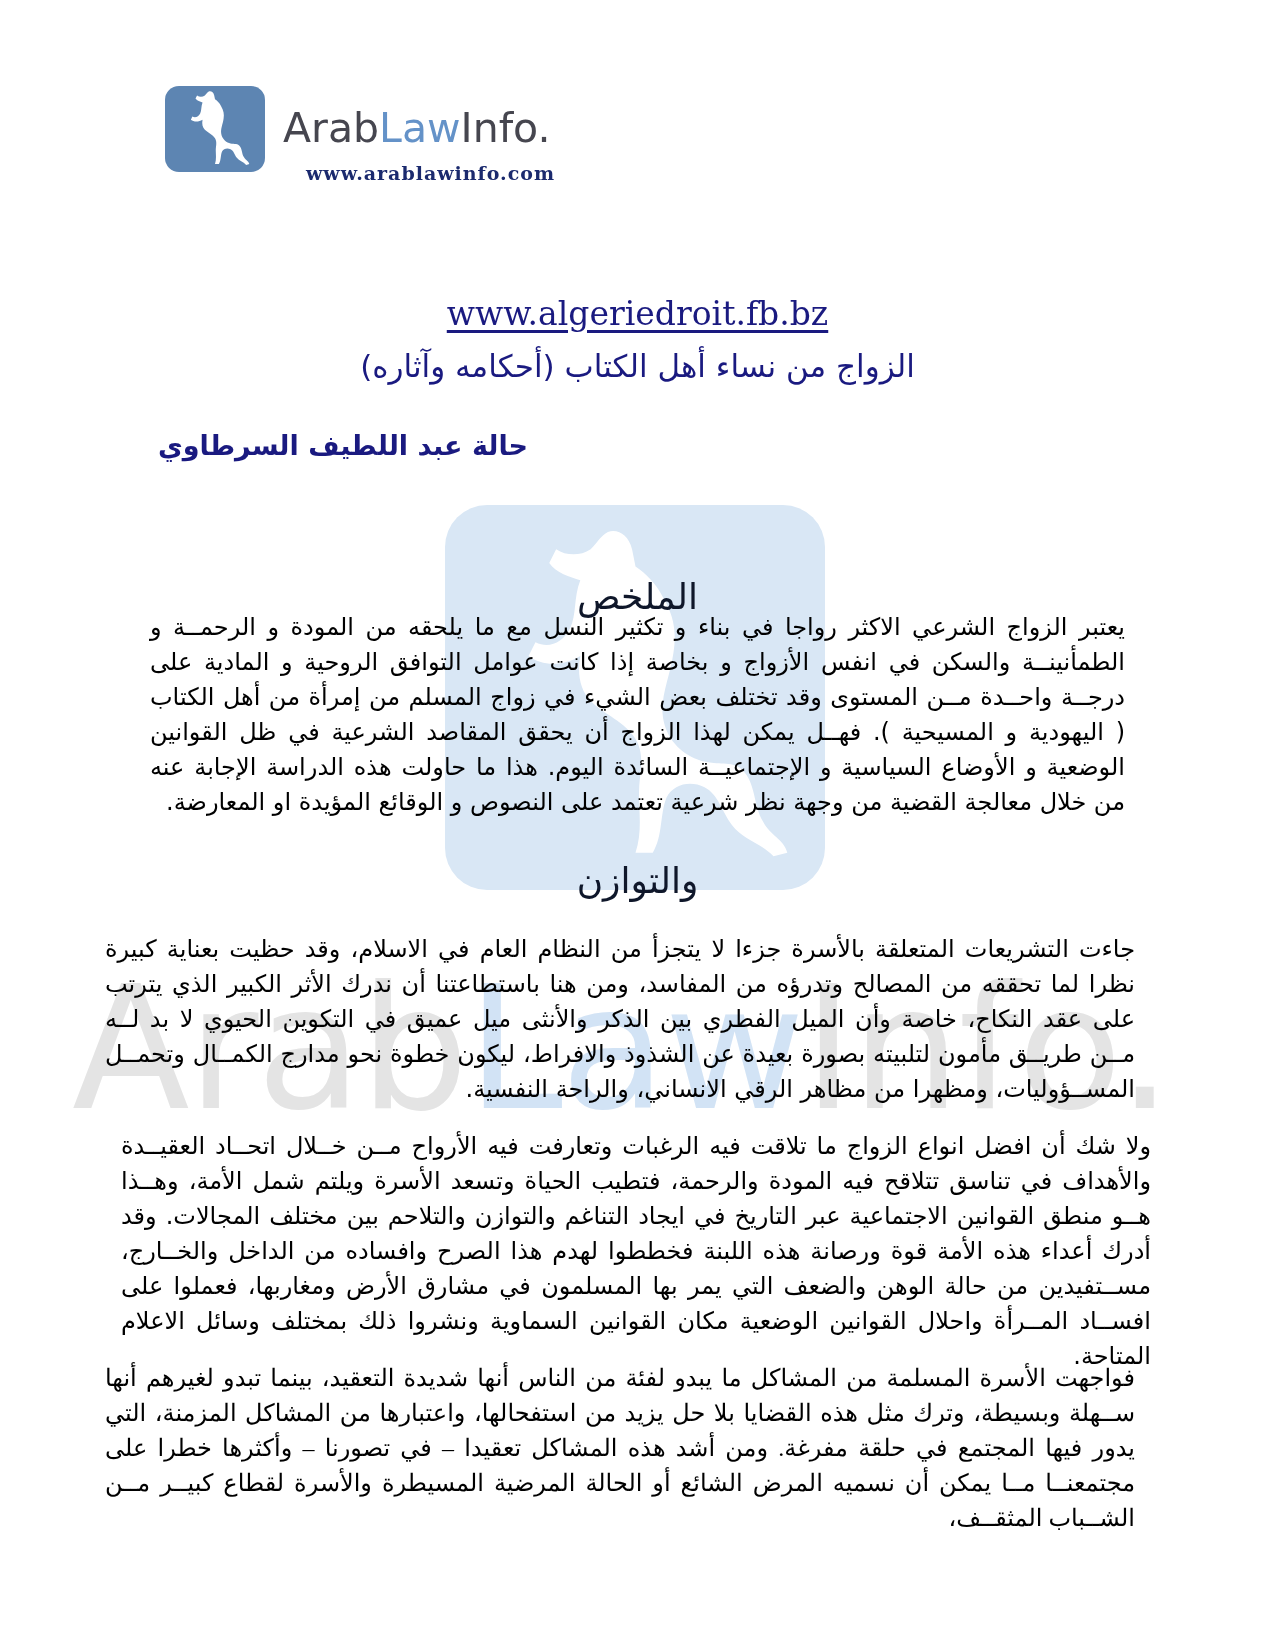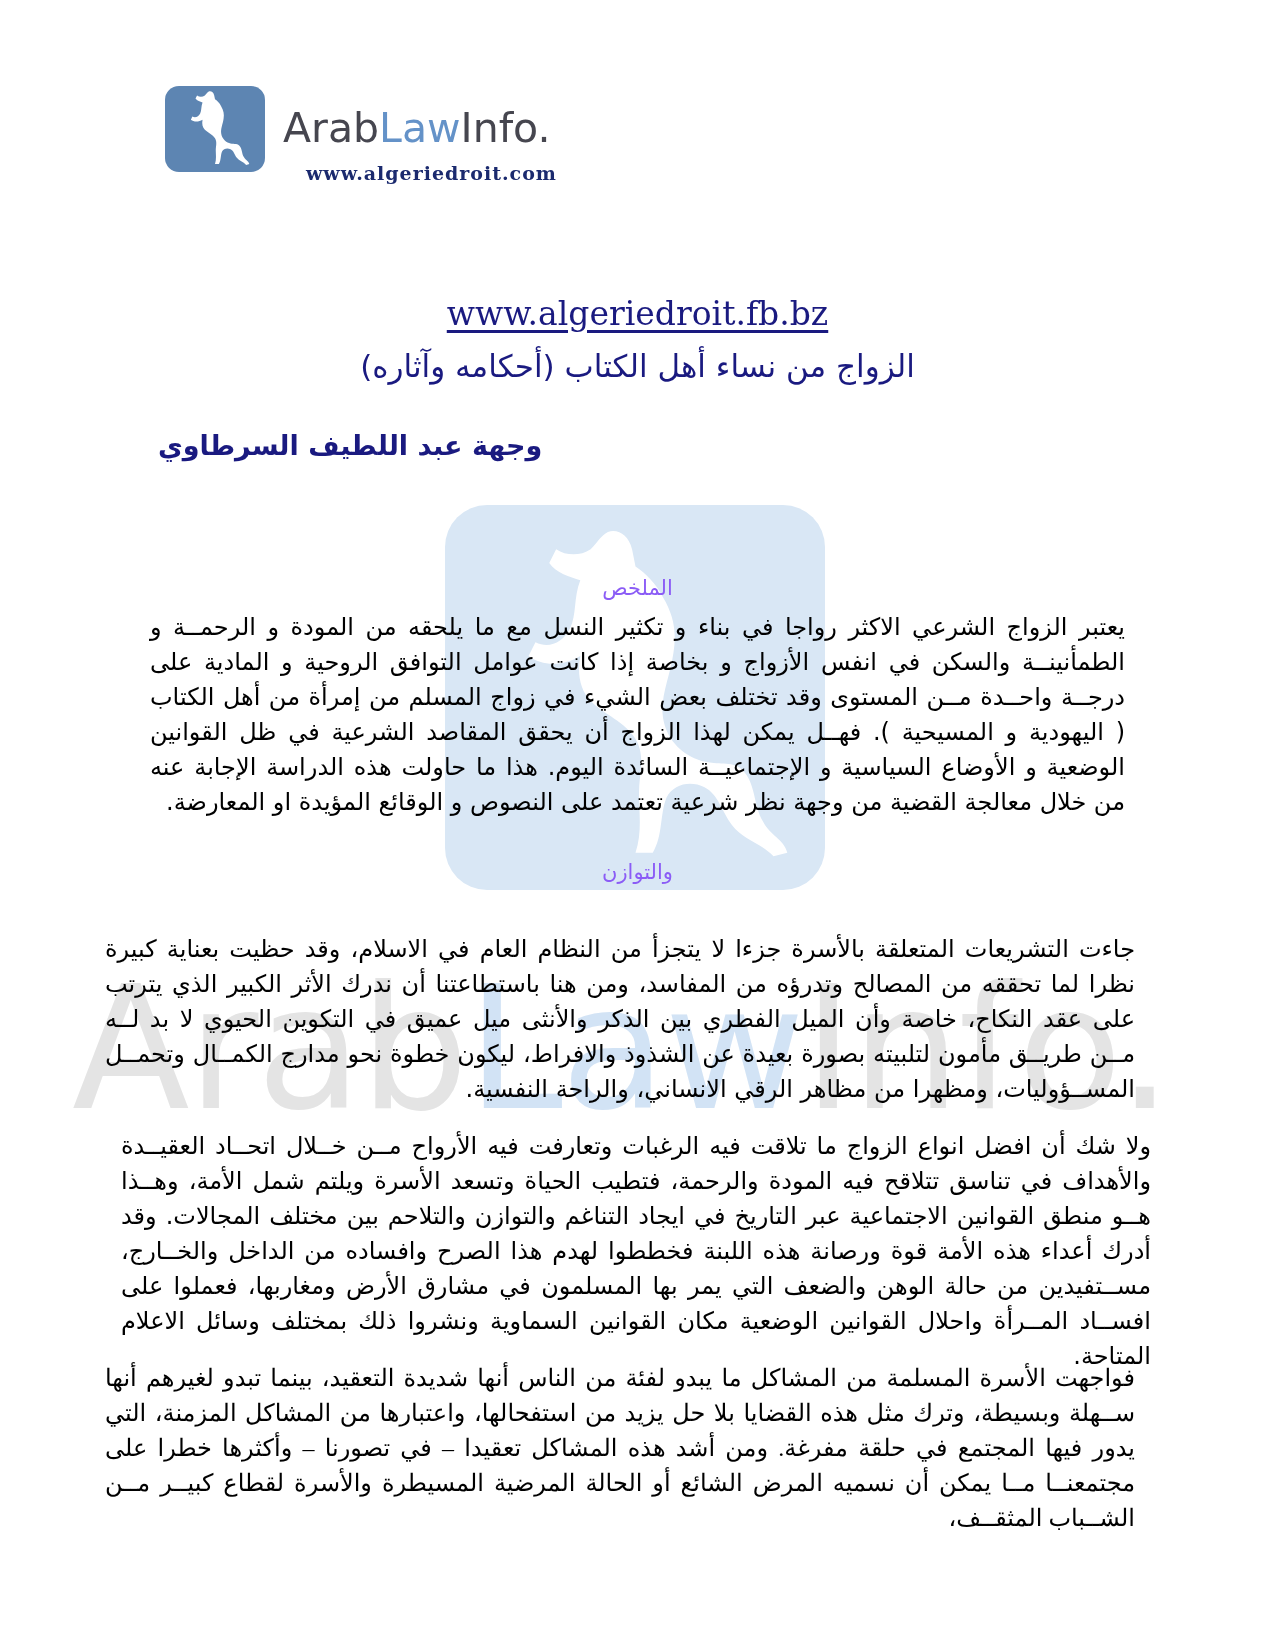--- a/index.html
+++ b/index.html
@@ -72,21 +72,21 @@
   }
   .doc-author{
     position:absolute;left:158px;top:430px;z-index:2;
     direction:rtl;
     font-size:27px;font-weight:bold;color:#1a1a80;
   }
   
   .sec-heading{
     position:absolute;left:0;width:100%;z-index:2;
     text-align:center;direction:rtl;
-    font-size:21px;color:#8b5cf6;
+    font-size:36px;color:#0f172a;
   }
   .h-abstract{top:576px;}
   .h-intro{top:860px;}
   .para{
     position:absolute;z-index:2;
     direction:rtl;
     text-align:justify;text-align-last:right;
     font-size:24px;line-height:35px;color:#000;
   }
   .p-abstract{left:150px;width:975px;top:610px;}
@@ -105,27 +105,27 @@
     </svg>
   </div>
   <div class="wm wm-brand"><span>Arab</span><span class="law">Law</span><span>Info.</span></div>
 
   <div class="logo-square">
     <svg viewBox="0 0 100 100">
       <path fill="#ffffff" d="M42,2 C45,1 48,3 49,7 L50,12 C53,14 56,17 58,21 C61,26 62,31 61,37 C60,44 57,50 58,56 C59,62 63,66 68,68 C73,70 78,68 81,71 C85,75 84,81 87,86 C89,90 93,91 94,95 L90,96 C86,92 81,91 78,87 C75,83 74,78 70,76 C66,74 61,75 59,79 C57,84 58,90 55,95 L50,95 C52,89 51,83 51,78 C51,72 53,67 50,62 C47,57 41,55 37,51 C34,48 33,43 34,38 C29,41 23,41 19,38 L21,34 C25,36 29,34 31,30 C33,26 32,21 34,16 C31,15 27,14 25,11 L27,7 C30,9 34,9 37,7 C39,5 40,3 42,2 Z"></path>
     </svg>
   </div>
   <div class="logo-brand"><span>Arab</span><span class="law">Law</span><span>Info.</span></div>
-  <div class="logo-site">www.algeriedroit.com</div>
+  <div class="logo-site">www.arablawinfo.com</div>
 
   <div class="doc-url">
     <a href="#">www.algeriedroit.fb.bz</a>
   </div>
   <div class="doc-title">الزواج من نساء أهل الكتاب (أحكامه وآثاره)</div>
-  <div class="doc-author">وجهة عبد اللطيف السرطاوي</div>
+  <div class="doc-author">حالة عبد اللطيف السرطاوي</div>
 
   <div class="sec-heading h-abstract">الملخص</div>
   <div class="para p-abstract">يعتبر الزواج الشرعي الاكثر رواجا في بناء و تكثير النسل مع ما يلحقه من المودة و الرحمــة و الطمأنينــة والسكن في انفس الأزواج و بخاصة إذا كانت عوامل التوافق الروحية و المادية على درجــة واحــدة مــن المستوى وقد تختلف بعض الشيء في زواج المسلم من إمرأة من أهل الكتاب ( اليهودية و المسيحية ). فهــل يمكن لهذا الزواج أن يحقق المقاصد الشرعية في ظل القوانين الوضعية و الأوضاع السياسية و الإجتماعيــة السائدة اليوم. هذا ما حاولت هذه الدراسة الإجابة عنه من خلال معالجة القضية من وجهة نظر شرعية تعتمد على النصوص و الوقائع المؤيدة او المعارضة.</div>
 
   <div class="sec-heading h-intro">والتوازن</div>
   <div class="para p-intro1">جاءت التشريعات المتعلقة بالأسرة جزءا لا يتجزأ من النظام العام في الاسلام، وقد حظيت بعناية كبيرة نظرا لما تحققه من المصالح وتدرؤه من المفاسد، ومن هنا باستطاعتنا أن ندرك الأثر الكبير الذي يترتب على عقد النكاح، خاصة وأن الميل الفطري بين الذكر والأنثى ميل عميق في التكوين الحيوي لا بد لــه مــن طريــق مأمون لتلبيته بصورة بعيدة عن الشذوذ والافراط، ليكون خطوة نحو مدارج الكمــال وتحمــل المســؤوليات، ومظهرا من مظاهر الرقي الانساني، والراحة النفسية.</div>
   <div class="para p-intro2">ولا شك أن افضل انواع الزواج ما تلاقت فيه الرغبات وتعارفت فيه الأرواح مــن خــلال اتحــاد العقيــدة والأهداف في تناسق تتلاقح فيه المودة والرحمة، فتطيب الحياة وتسعد الأسرة ويلتم شمل الأمة، وهــذا هــو منطق القوانين الاجتماعية عبر التاريخ في ايجاد التناغم والتوازن والتلاحم بين مختلف المجالات. وقد أدرك أعداء هذه الأمة قوة ورصانة هذه اللبنة فخططوا لهدم هذا الصرح وافساده من الداخل والخــارج، مســتفيدين من حالة الوهن والضعف التي يمر بها المسلمون في مشارق الأرض ومغاربها، فعملوا على افســاد المــرأة واحلال القوانين الوضعية مكان القوانين السماوية ونشروا ذلك بمختلف وسائل الاعلام المتاحة.</div>
   <div class="para p-intro3">فواجهت الأسرة المسلمة من المشاكل ما يبدو لفئة من الناس أنها شديدة التعقيد، بينما تبدو لغيرهم أنها ســهلة وبسيطة، وترك مثل هذه القضايا بلا حل يزيد من استفحالها، واعتبارها من المشاكل المزمنة، التي يدور فيها المجتمع في حلقة مفرغة. ومن أشد هذه المشاكل تعقيدا – في تصورنا – وأكثرها خطرا على مجتمعنــا مــا يمكن أن نسميه المرض الشائع أو الحالة المرضية المسيطرة والأسرة لقطاع كبيــر مــن الشــباب المثقــف،</div>
 
 </div>

